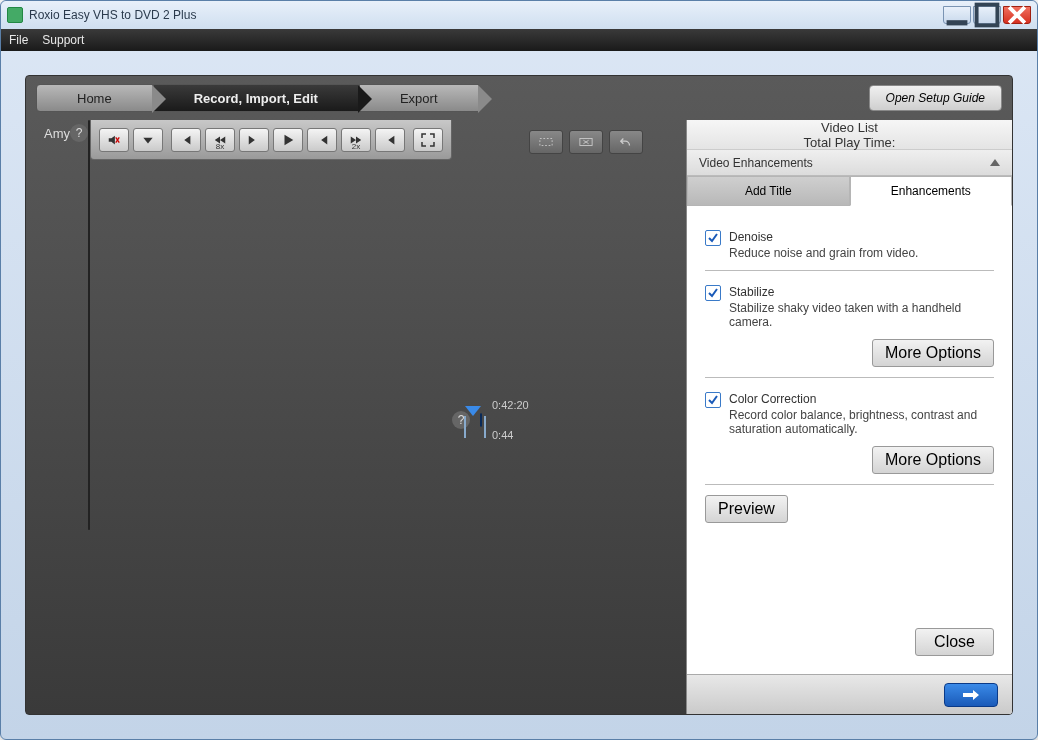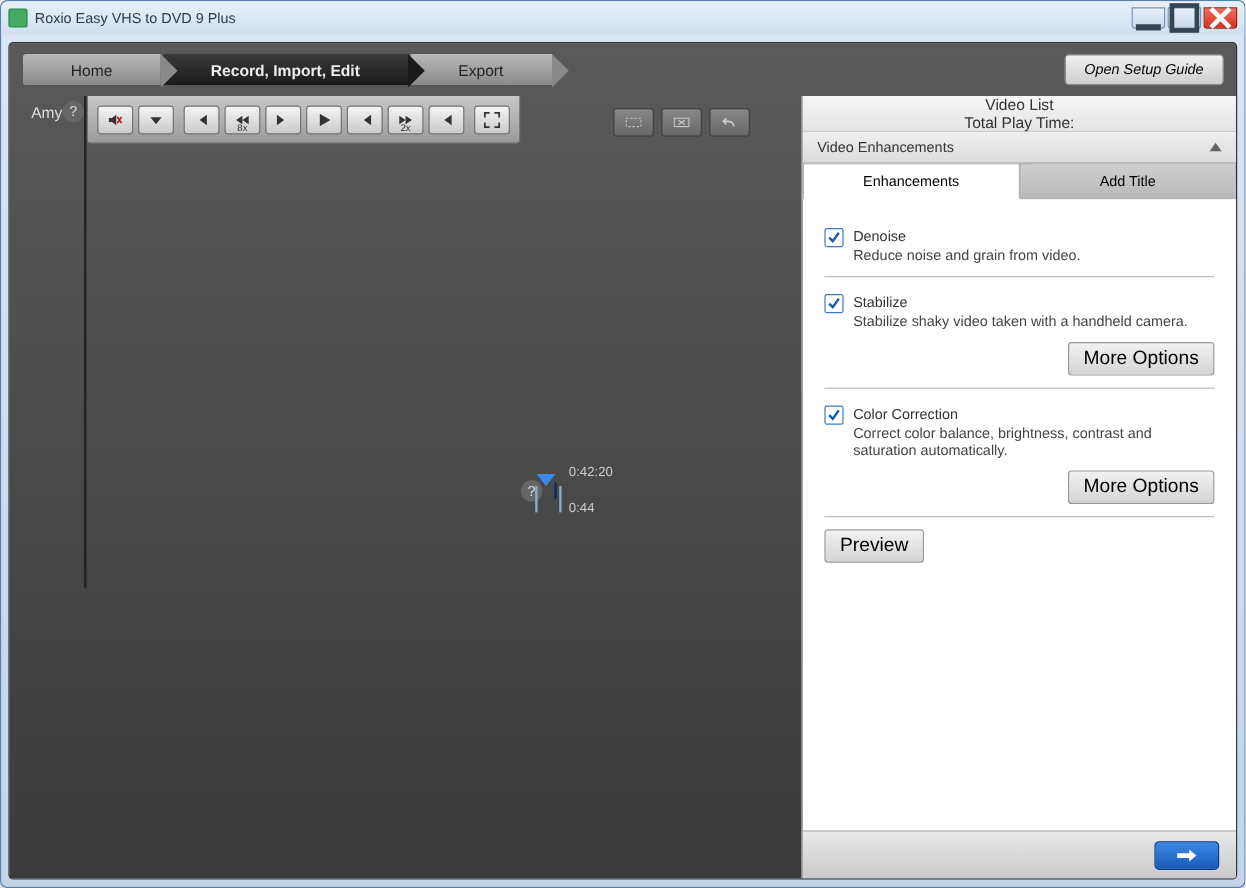--- a/index.html
+++ b/index.html
@@ -10,21 +10,21 @@
 .titlebar { height: 28px; display: flex; align-items: center; padding: 0 6px; background: linear-gradient(#e8f0fa,#cfdff0); border-radius: 6px 6px 0 0; }
 .titlebar .app-icon { width: 16px; height: 16px; background: #4a6; border: 1px solid #284; margin-right: 6px; border-radius: 2px; }
 .titlebar .title { font-size: 12px; color: #2b3b4d; flex: 1; }
 .winbtns { display: flex; gap: 2px; }
 .winbtn { width: 28px; height: 18px; border: 1px solid #7a94b3; border-radius: 0 0 3px 3px; background: linear-gradient(#e8f0fa,#c9d9ec); display: flex; align-items: center; justify-content: center; font-size: 10px; cursor: pointer; }
 .winbtn.close { background: linear-gradient(#f07060,#d63020); border-color: #a02010; color: #fff; }
 
 .menubar { height: 22px; background: linear-gradient(#3a3a3a,#1a1a1a); display: flex; align-items: center; padding: 0 8px; gap: 14px; }
 .menubar span { color: #e8e8e8; font-size: 12px; cursor: pointer; }
 
-.content { flex: 1; margin: 6px; border: 1px solid #333; border-radius: 4px; background: linear-gradient(#5a5a5a,#3a3a3a); display: flex; flex-direction: column; overflow: hidden; }
+.content { flex: 1; margin: 24px; border: 1px solid #333; border-radius: 4px; background: linear-gradient(#5a5a5a,#3a3a3a); display: flex; flex-direction: column; overflow: hidden; }
 
 .navrow { height: 44px; display: flex; align-items: center; padding: 6px 10px; gap: 0; }
 .navtab { height: 28px; padding: 0 40px; display: flex; align-items: center; justify-content: center; font-size: 13px; color: #222; background: linear-gradient(#b8b8b8,#8a8a8a); border: 1px solid #555; cursor: pointer; position: relative; }
 .navtab:first-child { border-radius: 4px 0 0 4px; }
 .navtab.active { background: linear-gradient(#3a3a3a,#1a1a1a); color: #eee; font-weight: 600; }
 .navtab.arrow::after { content:''; position:absolute; right:-14px; top:0; width:0; height:0; border-top:14px solid transparent; border-bottom:14px solid transparent; border-left:14px solid #8a8a8a; z-index:2;}
 .navtab.active.arrow::after { border-left-color:#1a1a1a; }
 .navspacer { flex: 1; }
 .setup-btn { height: 26px; padding: 0 16px; background: linear-gradient(#f0f0f0,#cfcfcf); border: 1px solid #888; border-radius: 4px; font-size: 12px; cursor: pointer; font-style: italic; }
 
@@ -90,40 +90,44 @@
 
 .tri-up { width:0; height:0; border-left:5px solid transparent; border-right:5px solid transparent; border-bottom:7px solid #666; }
 </style>
 </head>
 <body>
 
 <div class="window">
 
   <div class="titlebar">
     <div class="app-icon"></div>
-    <div class="title">Roxio Easy VHS to DVD 9 Plus</div>
+    <div class="title">Roxio Easy VHS to DVD 2 Plus</div>
     <div class="winbtns">
       <div class="winbtn">
           <svg viewBox="0 0 10 10">
             <rect x="1" y="7" width="8" height="2" fill="#345"></rect>
           </svg>
         </div>
       <div class="winbtn">
           <svg viewBox="0 0 10 10">
             <rect x="1" y="1" width="8" height="8" fill="none" stroke="#345" stroke-width="1.5"></rect>
           </svg>
         </div>
       <div class="winbtn close">
           <svg viewBox="0 0 10 10">
             <path d="M2 2L8 8M8 2L2 8" stroke="#fff" stroke-width="1.5"></path>
           </svg>
         </div>
     </div>
   </div>
 
+  <div class="menubar">
+    <span>File</span>
+    <span>Support</span>
+  </div>
 
   <div class="content">
 
     <div class="navrow">
       <div class="navtab arrow">Home</div>
       <div class="navtab active arrow">Record, Import, Edit</div>
       <div class="navtab arrow">Export</div>
       <div class="navspacer"></div>
       <button class="setup-btn">Open Setup Guide</button>
     </div>
@@ -253,22 +257,22 @@
           <div class="help-icon" style="margin-left:8px;background:#bbb;color:#555">?</div>
         </div>
 
         <div class="panel-hdr">
           <span>Video Enhancements</span>
           <div class="hspacer"></div>
           <div class="tri-up"></div>
         </div>
 
         <div class="tabsrow">
+          <div class="subtab active">Add Title</div>
           <div class="subtab sel">Enhancements</div>
-          <div class="subtab active">Add Title</div>
         </div>
 
         <div class="enh-body">
 
           <div class="enh-item">
             <div class="enh-top">
               <div class="chk">
                   <svg viewBox="0 0 12 12">
                     <path d="M2 6l3 3 5-7" stroke="#1a5ab8" stroke-width="2" fill="none"></path>
                   </svg>
@@ -299,33 +303,36 @@
 
           <div class="enh-item">
             <div class="enh-top">
               <div class="chk">
                   <svg viewBox="0 0 12 12">
                     <path d="M2 6l3 3 5-7" stroke="#1a5ab8" stroke-width="2" fill="none"></path>
                   </svg>
                 </div>
               <div class="enh-text">
                 <div class="t">Color Correction</div>
-                <div class="d">Correct color balance, brightness, contrast and saturation automatically.</div>
+                <div class="d">Record color balance, brightness, contrast and saturation automatically.</div>
               </div>
             </div>
             <div class="more-row">
                 <button class="gbtn">More Options</button>
               </div>
           </div>
 
           <div style="margin-top:6px">
             <button class="gbtn">Preview</button>
           </div>
 
           <div style="flex:1"></div>
+          <div style="display:flex;justify-content:flex-end;margin-bottom:4px">
+            <button class="gbtn" style="padding:4px 18px">Close</button>
+          </div>
         </div>
 
         <div class="bottombar">
           <div class="nextbtn">
             <svg viewBox="0 0 20 14">
                 <path d="M2 5h10V2l6 5-6 5V9H2z"></path>
               </svg>
           </div>
         </div>
       </div>

